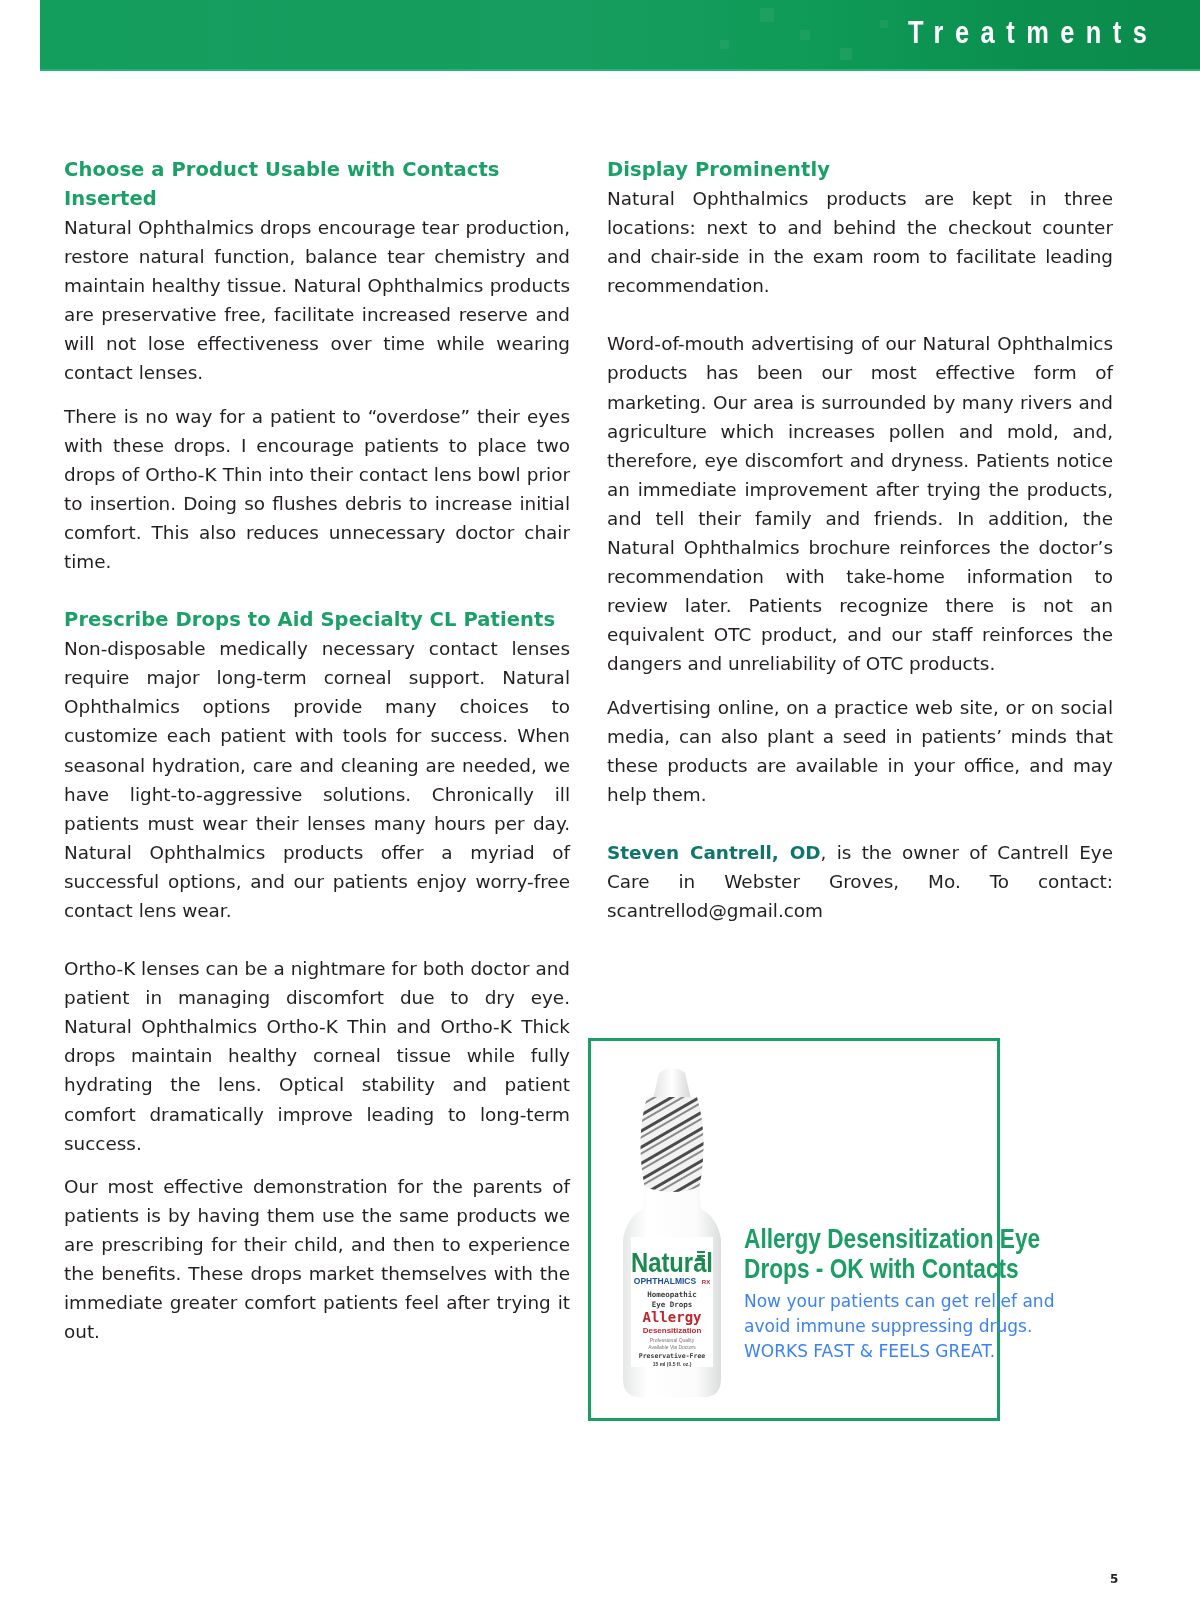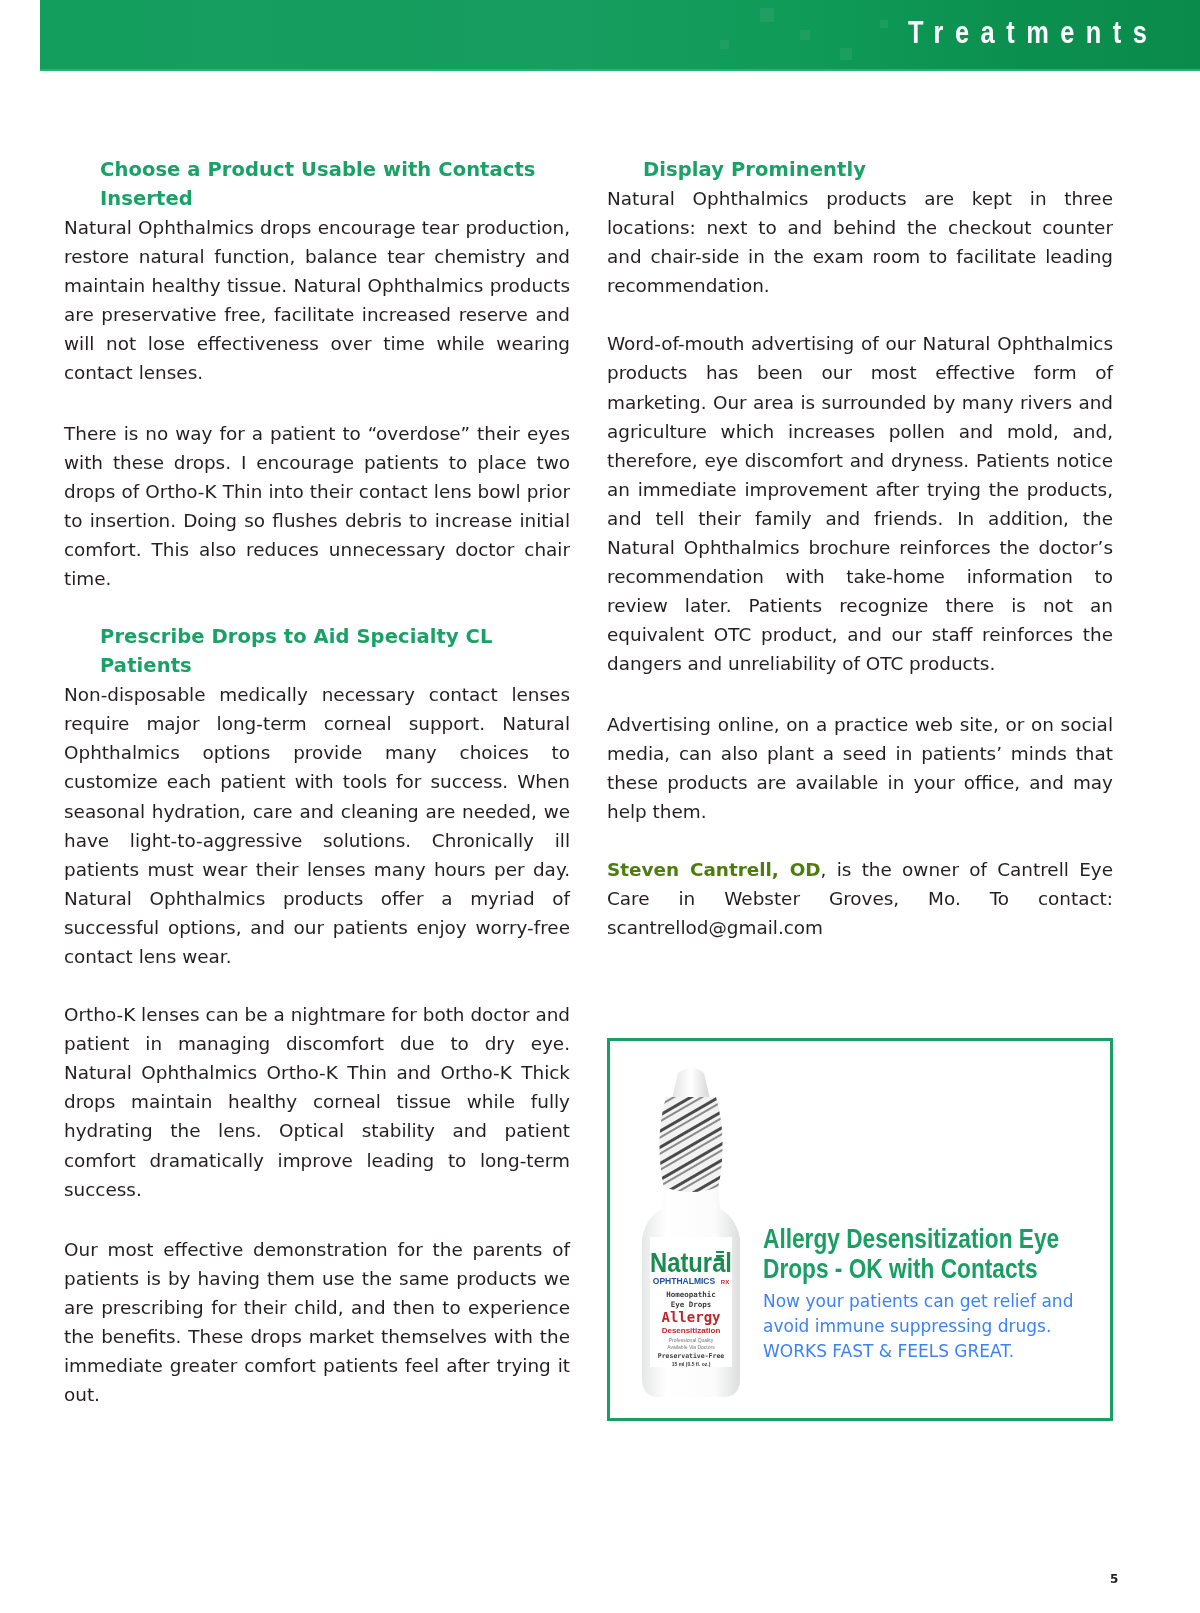--- a/index.html
+++ b/index.html
@@ -25,34 +25,33 @@
   
   .col { position: absolute; top: 155px; width: 506px; }
   .col-left { left: 64px; }
   .col-right { left: 607px; }
 
   .section { margin-bottom: 29px; }
   h2.sec-heading {
     font-family: "DejaVu Sans", sans-serif;
     font-size: 19.5px; line-height: 29px; font-weight: bold; color: #1aa167;
     letter-spacing: 0.1px;
-    margin-left: 36px;
   }
   p.body {
     font-family: "DejaVu Sans", sans-serif;
     font-size: 18.4px; line-height: 29.1px; color: #231f20;
     text-align: justify; font-weight: normal;
   }
-  p.body + p.body { margin-top: 31px; }
+  p.body + p.body { margin-top: 14px; }
   .bio { text-align: left; }
-  .bio .name { color: #4d7c0f; font-weight: bold; }
+  .bio .name { color: #0f766e; font-weight: bold; }
 
   
   .ad-box {
-    position: absolute; left: 607px; top: 1038px; width: 506px; height: 383px;
+    position: absolute; left: 588px; top: 1038px; width: 412px; height: 383px;
     border: 3px solid #1a9e63; background: #ffffff;
   }
   .bottle { position: absolute; left: 26px; top: 18px; width: 110px; height: 342px; }
   .ad-heading {
     position: absolute; left: 153px; top: 183px; width: 340px;
     font-family: "Liberation Sans Narrow", "Liberation Sans", sans-serif;
     font-weight: bold; font-size: 27px; line-height: 30px; color: #1a9e63;
     transform: scaleX(0.84); transform-origin: left top; width: 400px;
   }
   .ad-body {

